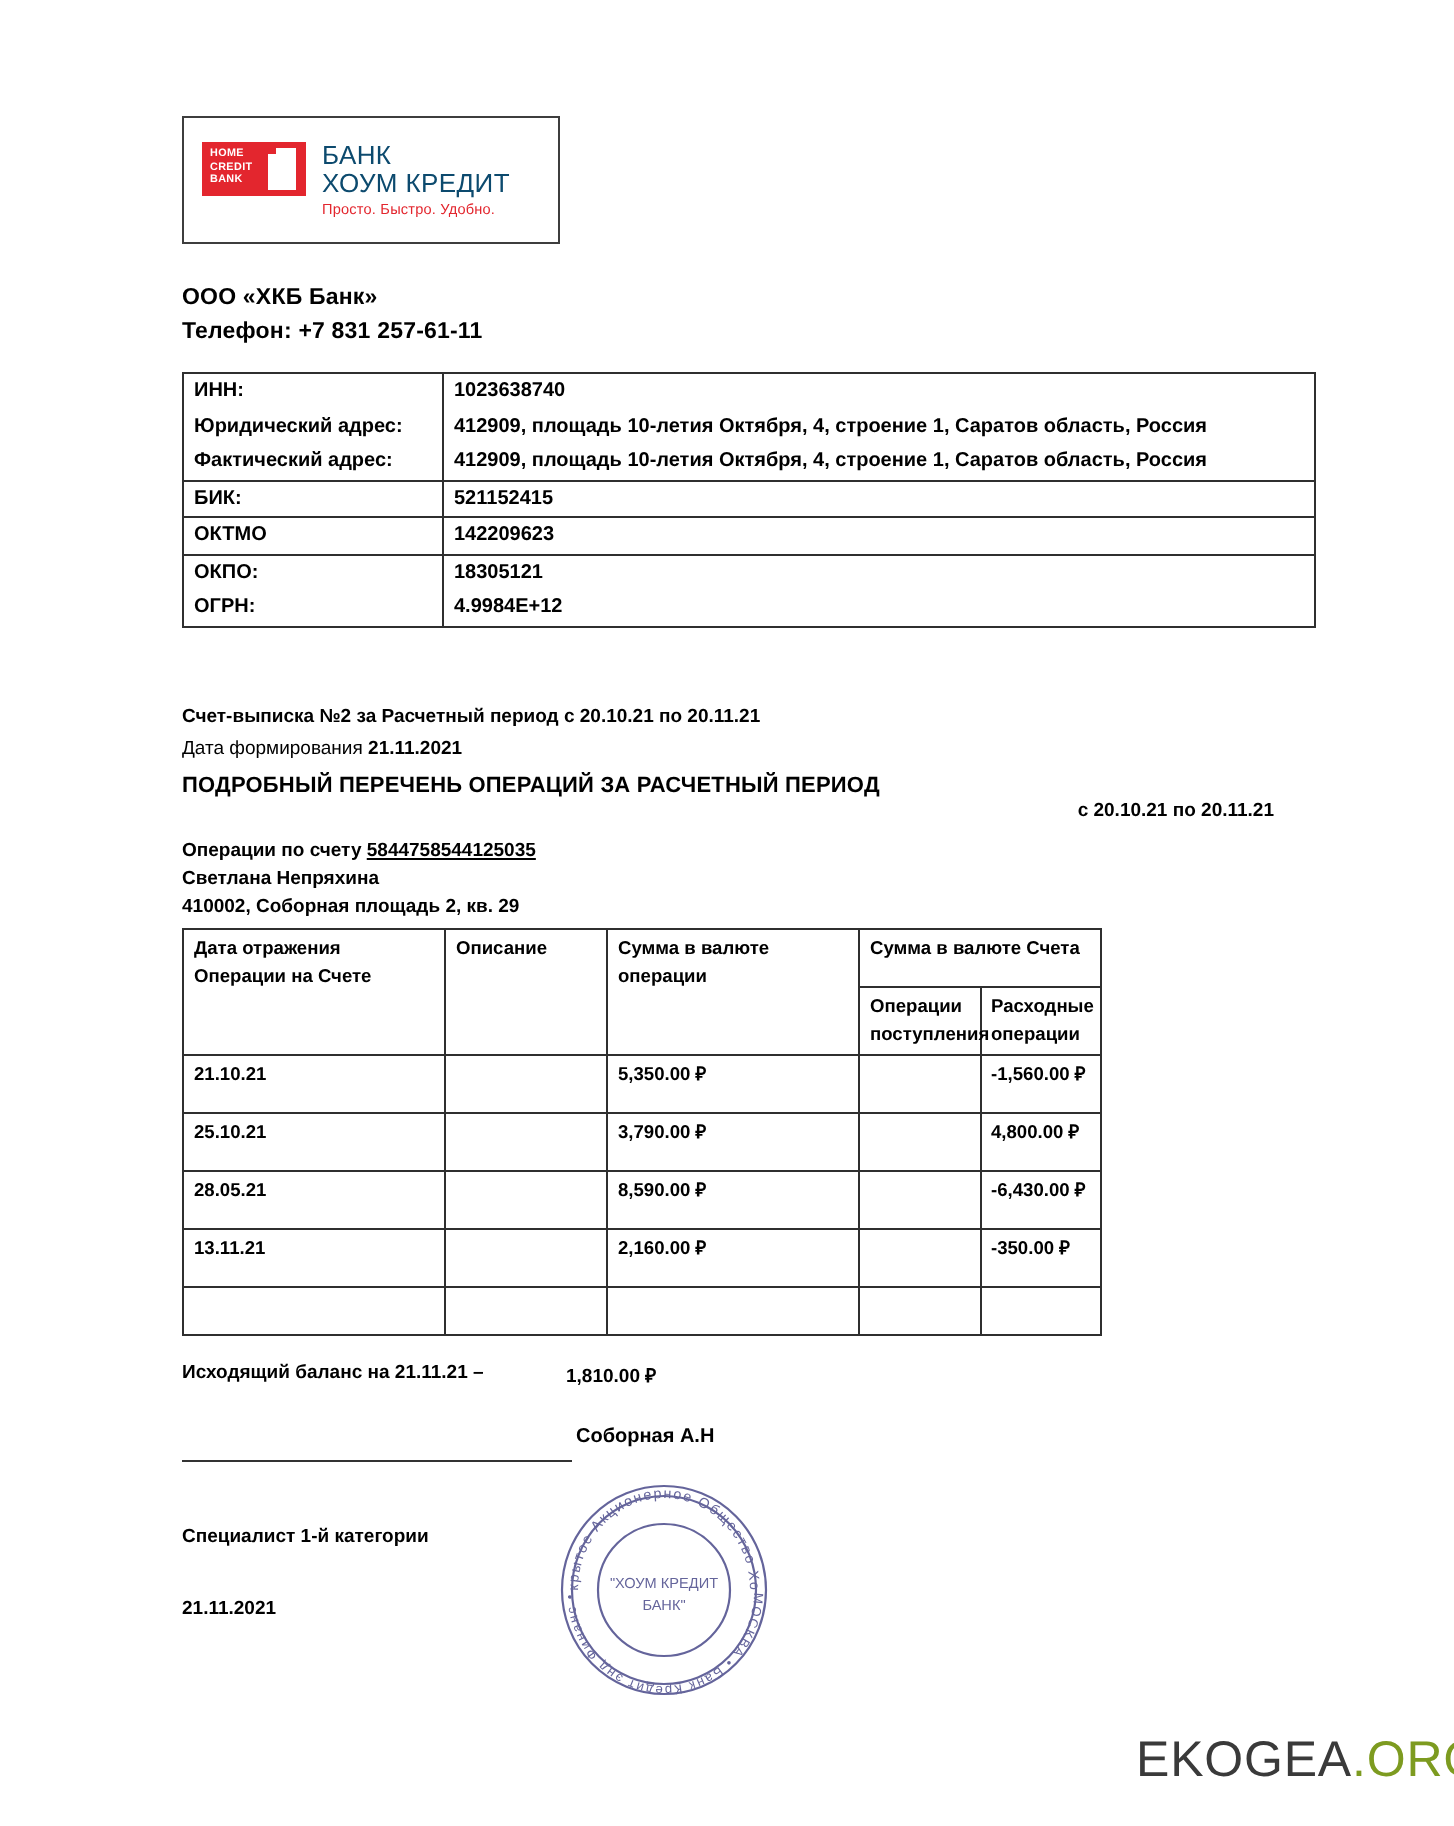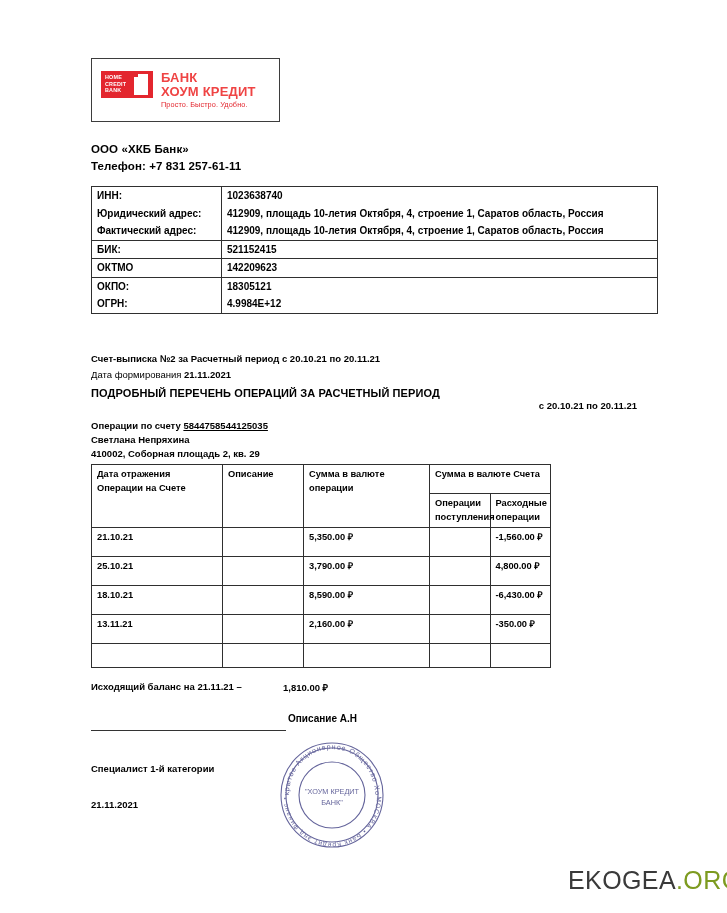--- a/index.html
+++ b/index.html
@@ -75,22 +75,22 @@
     width: 4px;
     height: 18px;
     background: #ffffff;
   }
   .logo-words {
     margin-left: 8px;
     padding-top: 0px;
   }
   .logo-words .l1,
   .logo-words .l2 {
-    color: #ef4444;
-    font-weight: bold;
+    color: #0c4a6e;
+    font-weight: normal;
     font-size: 13px;
     line-height: 13.5px;
     letter-spacing: 0.2px;
   }
   .logo-words .l3 {
     color: #E3262E;
     font-size: 7.3px;
     line-height: 12px;
     letter-spacing: 0.1px;
     margin-top: 1px;
@@ -376,21 +376,21 @@
         <td>-1,560.00 ₽</td>
       </tr>
       <tr>
         <td>25.10.21</td>
         <td></td>
         <td>3,790.00 ₽</td>
         <td></td>
         <td>4,800.00 ₽</td>
       </tr>
       <tr>
-        <td>18.10.21</td>
+        <td>28.05.21</td>
         <td></td>
         <td>8,590.00 ₽</td>
         <td></td>
         <td>-6,430.00 ₽</td>
       </tr>
       <tr>
         <td>13.11.21</td>
         <td></td>
         <td>2,160.00 ₽</td>
         <td></td>
@@ -402,21 +402,21 @@
         <td></td>
         <td></td>
         <td></td>
       </tr>
     </tbody>
   </table>
 
   <div class="balance-label">Исходящий баланс на   21.11.21 –</div>
   <div class="balance-value">1,810.00 ₽</div>
 
-  <div class="sig-name">Описание А.Н</div>
+  <div class="sig-name">Соборная А.Н</div>
   <div class="sig-line"></div>
 
   <div class="role-label">Специалист 1-й категории</div>
   <div class="sign-date">21.11.2021</div>
 
   <div class="stamp">
     <svg width="112" height="108" viewBox="0 0 112 108" xmlns="http://www.w3.org/2000/svg">
       <defs>
         <path id="outerArc" d="M 56,104 m -47,-50 a 47,50 0 1,1 94,0 a 47,50 0 1,1 -94,0" fill="none"></path>
         <path id="arcTop" d="M 13,54 a 43,46 0 0 1 86,0" fill="none"></path>

